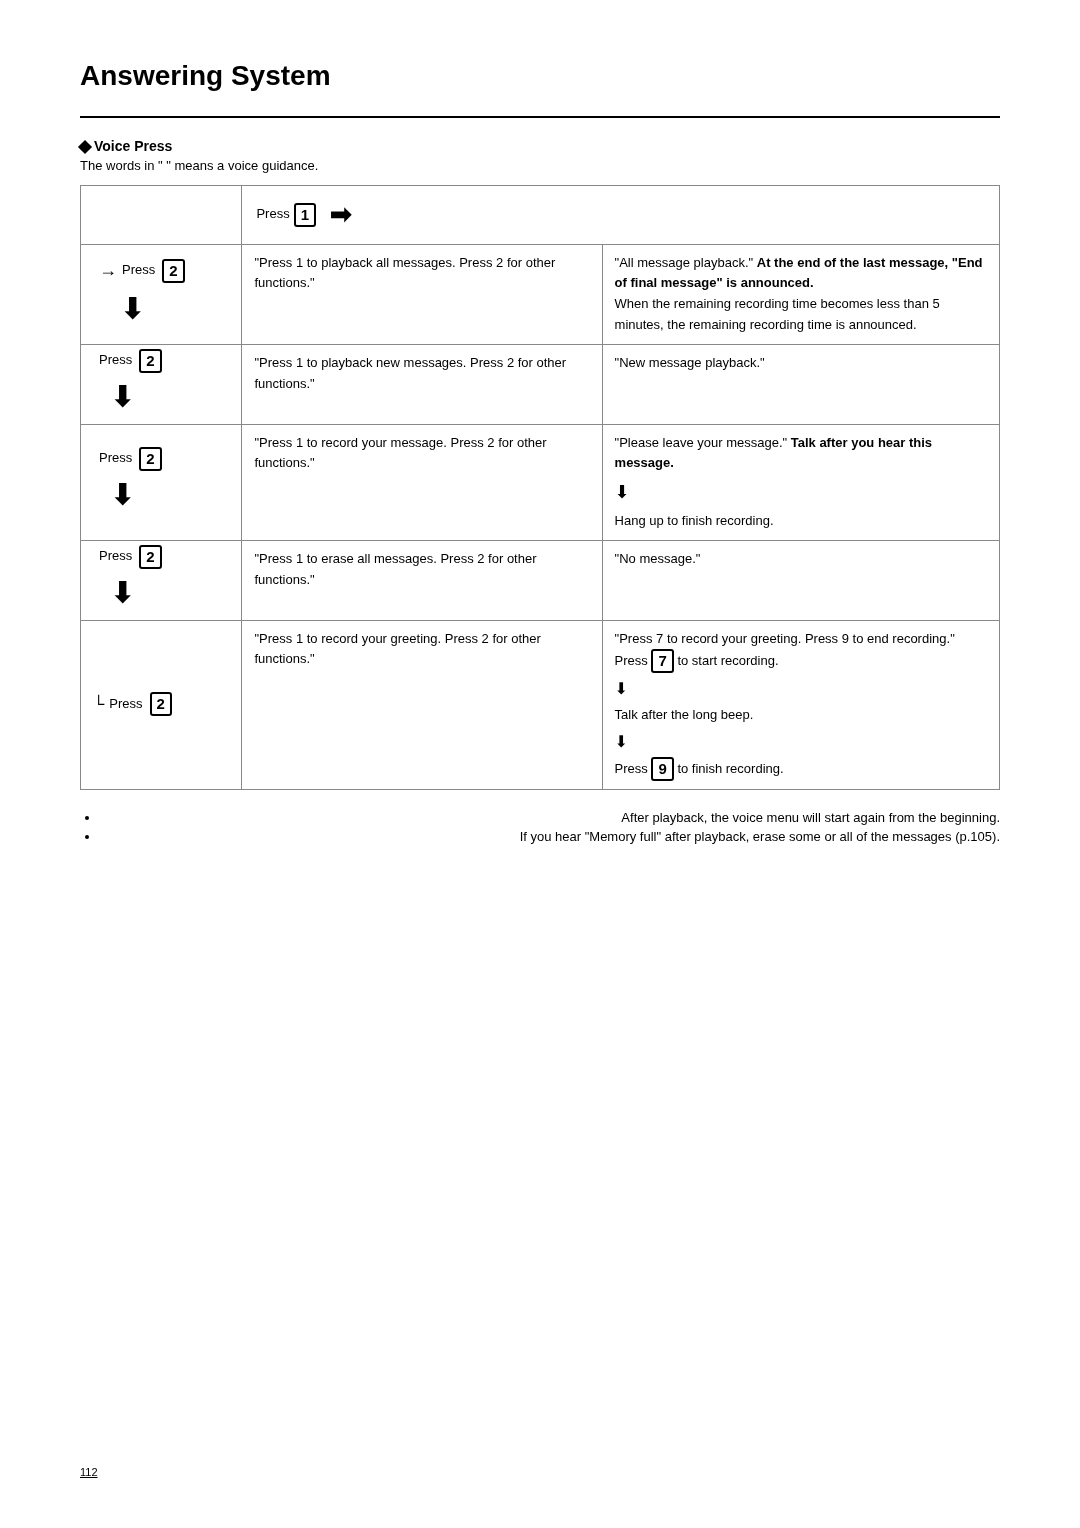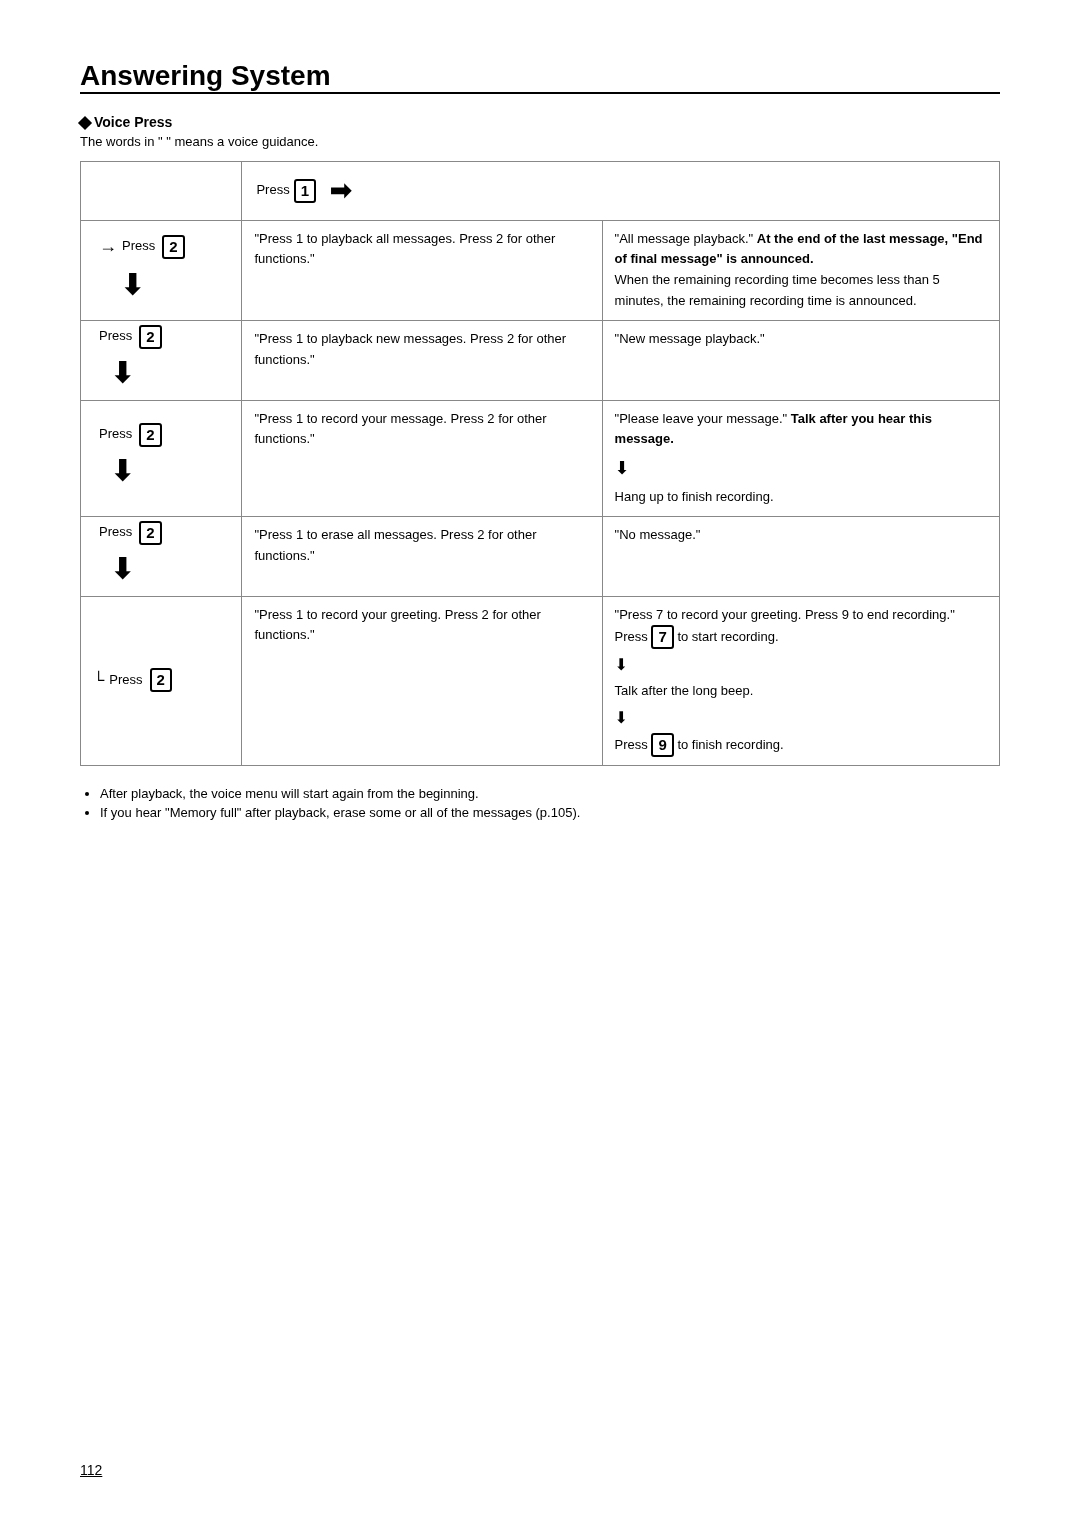--- a/index.html
+++ b/index.html
@@ -10,21 +10,21 @@
       color: #000;
       width: 1080px;
       min-height: 1528px;
       padding: 60px 80px 60px 80px;
     }
 
     .page-title {
       font-size: 28px;
       font-weight: bold;
       border-bottom: 2px solid #000;
-      padding-bottom: 0;
+      padding-bottom: 24px;
       margin-bottom: 20px;
     }
 
     .diamond {
       display: inline-block;
       width: 10px;
       height: 10px;
       background: #000;
       transform: rotate(45deg);
       margin-right: 4px;
@@ -52,32 +52,33 @@
 
     .press-label {
       margin-right: 4px;
       font-size: 13px;
     }
 
     
     .notes {
       margin-top: 10px;
       padding-left: 20px;
+      text-align: right;
     }
     .notes li {
       font-size: 13px;
       margin-bottom: 4px;
       list-style-type: disc;
     }
 
     .page-number {
       position: absolute;
       bottom: 50px;
       left: 80px;
-      font-size: 14px;
+      font-size: 11px;
       text-decoration: underline;
     }
 
     
     .main-table {
       border: 1px solid #888;
       border-collapse: collapse;
       width: 920px;
       margin-bottom: 20px;
     }

